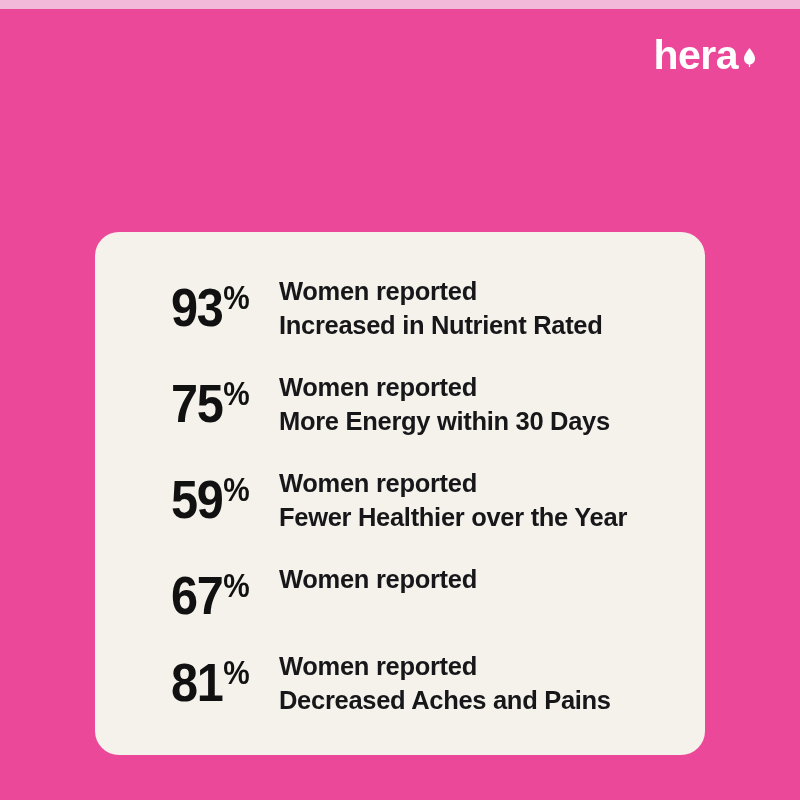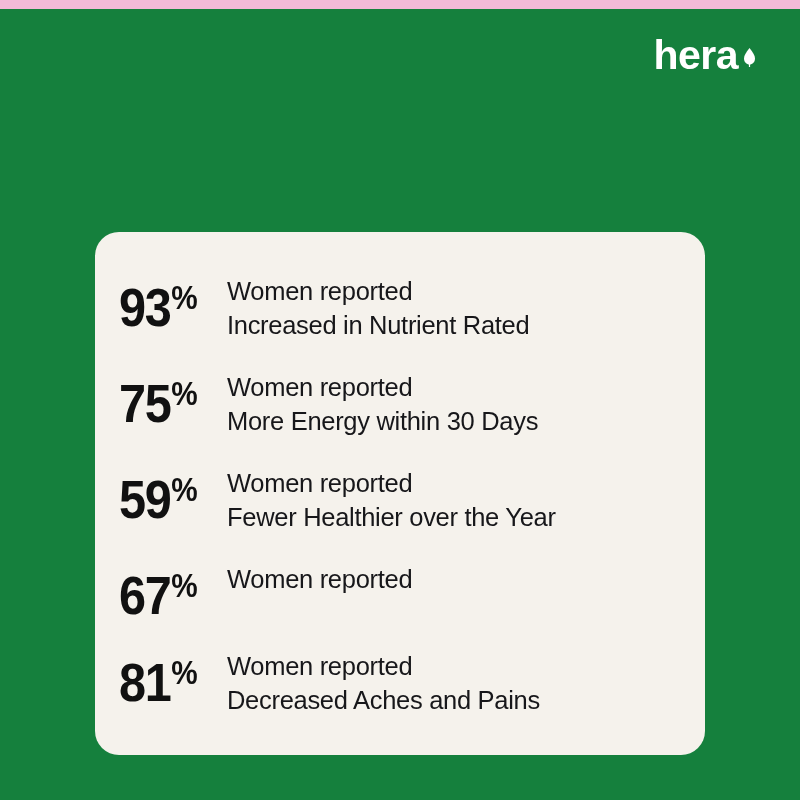--- a/index.html
+++ b/index.html
@@ -11,21 +11,21 @@
     height: 800px;
     overflow: hidden;
     font-family: "Liberation Sans", sans-serif;
     background: #EEAACE;
   }
 
   .poster {
     position: relative;
     width: 800px;
     height: 800px;
-    background: #15803d;
+    background: #ec4899;
     box-sizing: border-box;
   }
 
   
   .top-strip {
     position: absolute;
     top: 0;
     left: 0;
     width: 800px;
     height: 9px;
@@ -88,21 +88,21 @@
 
   .stats-list {
     display: flex;
     flex-direction: column;
     gap: 27px;
   }
 
   .stat-row {
     display: flex;
     align-items: flex-start;
-    padding-left: 24px;
+    padding-left: 76px;
   }
 
   .stat-value {
     flex: 0 0 auto;
     width: 108px;
     color: #111111;
     font-family: "Liberation Sans", sans-serif;
     font-weight: 700;
     font-size: 54px;
     line-height: 1.0;
@@ -125,21 +125,21 @@
     position: relative;
     top: 1px;
     margin-left: 1px;
   }
 
   .stat-text {
     flex: 1 1 auto;
     color: #17171A;
     font-family: "Liberation Sans", sans-serif;
     font-size: 25.5px;
-    font-weight: 400;
+    font-weight: 700;
     line-height: 1.35;
     letter-spacing: -0.3px;
   }
   .stat-text-line {
     display: block;
     white-space: nowrap;
   }
 </style>
 </head>
 <body>

